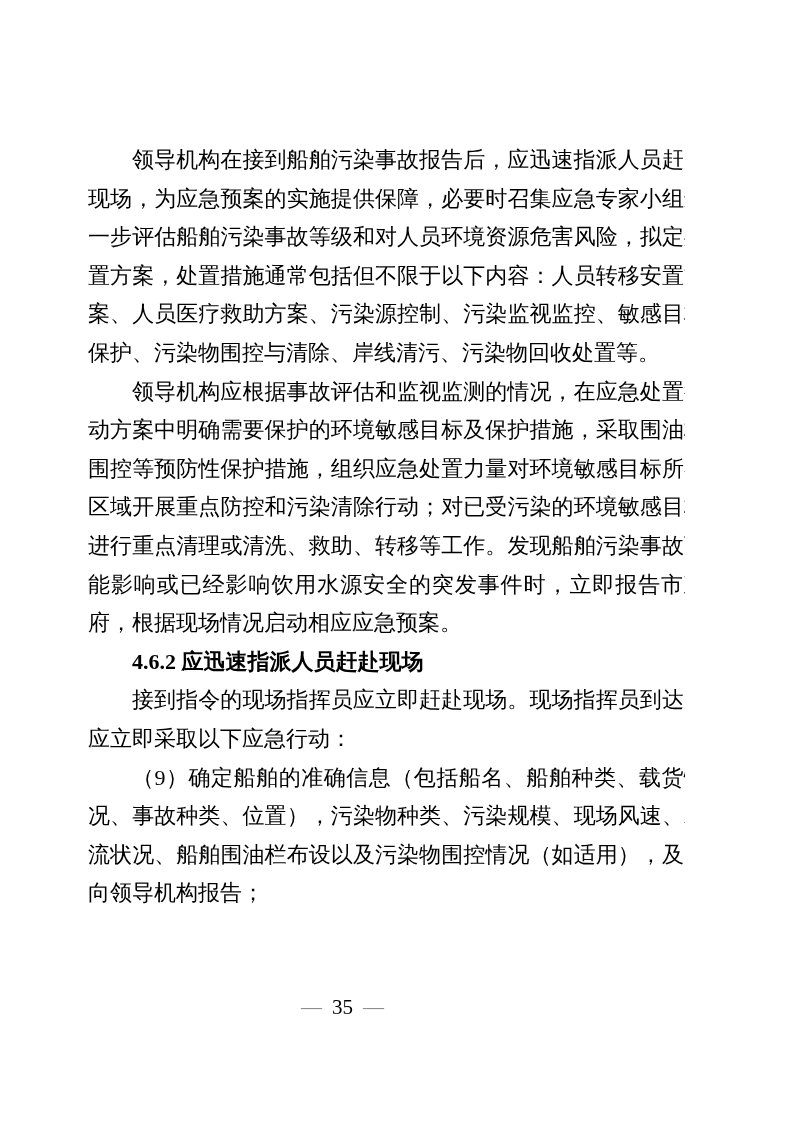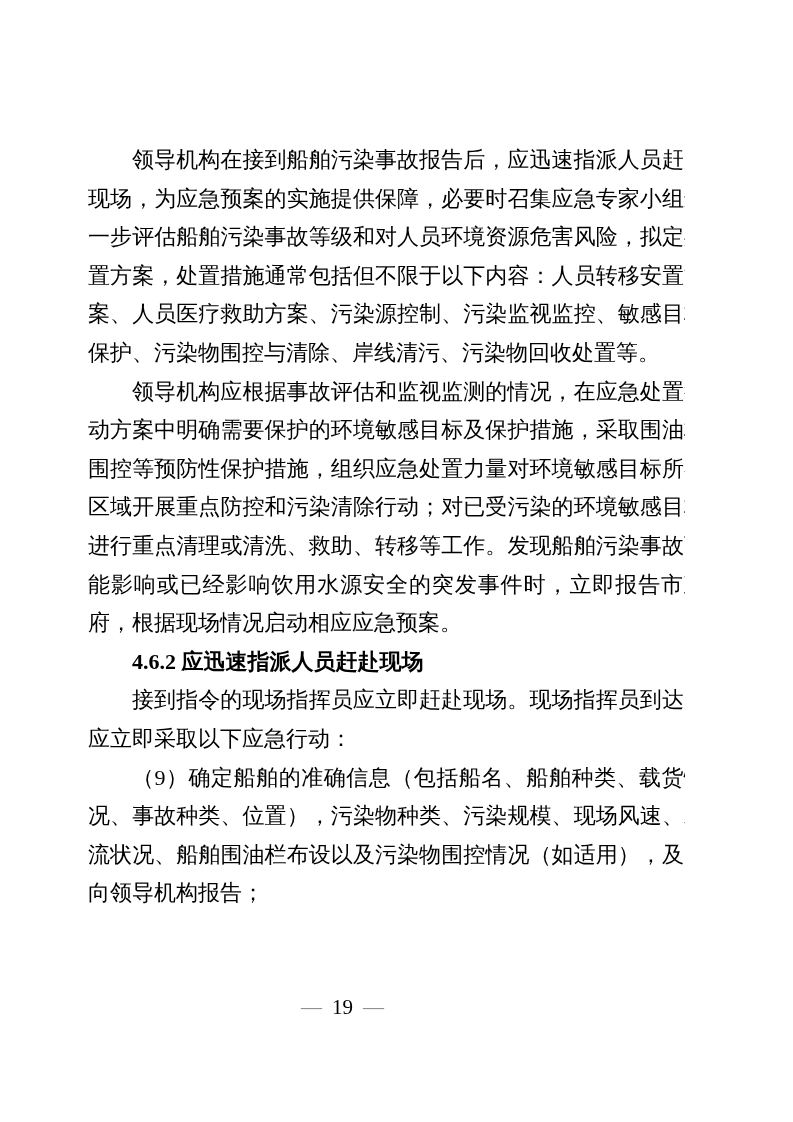--- a/index.html
+++ b/index.html
@@ -64,15 +64,15 @@
 <div class="page">
   <div class="content">
     <p class="para">领导机构在接到船舶污染事故报告后，应迅速指派人员赶赴现场，为应急预案的实施提供保障，必要时召集应急专家小组进一步评估船舶污染事故等级和对人员环境资源危害风险，拟定处置方案，处置措施通常包括但不限于以下内容：人员转移安置方案、人员医疗救助方案、污染源控制、污染监视监控、敏感目标保护、污染物围控与清除、岸线清污、污染物回收处置等。</p>
     <p class="para">领导机构应根据事故评估和监视监测的情况，在应急处置行动方案中明确需要保护的环境敏感目标及保护措施，采取围油栏围控等预防性保护措施，组织应急处置力量对环境敏感目标所在区域开展重点防控和污染清除行动；对已受污染的环境敏感目标进行重点清理或清洗、救助、转移等工作。发现船舶污染事故可能影响或已经影响饮用水源安全的突发事件时，立即报告市政府，根据现场情况启动相应应急预案。</p>
     <h3 class="heading">4.6.2 应迅速指派人员赶赴现场</h3>
     <p class="para">接到指令的现场指挥员应立即赶赴现场。现场指挥员到达后应立即采取以下应急行动：</p>
     <p class="para">（9）确定船舶的准确信息（包括船名、船舶种类、载货情况、事故种类、位置），污染物种类、污染规模、现场风速、水流状况、船舶围油栏布设以及污染物围控情况（如适用），及时向领导机构报告；</p>
   </div>
 
   <div class="footer">
-    <span class="dash">—</span><span class="page-num">19</span><span class="dash">—</span>
+    <span class="dash">—</span><span class="page-num">35</span><span class="dash">—</span>
   </div>
 </div>
 
 </body></html>

